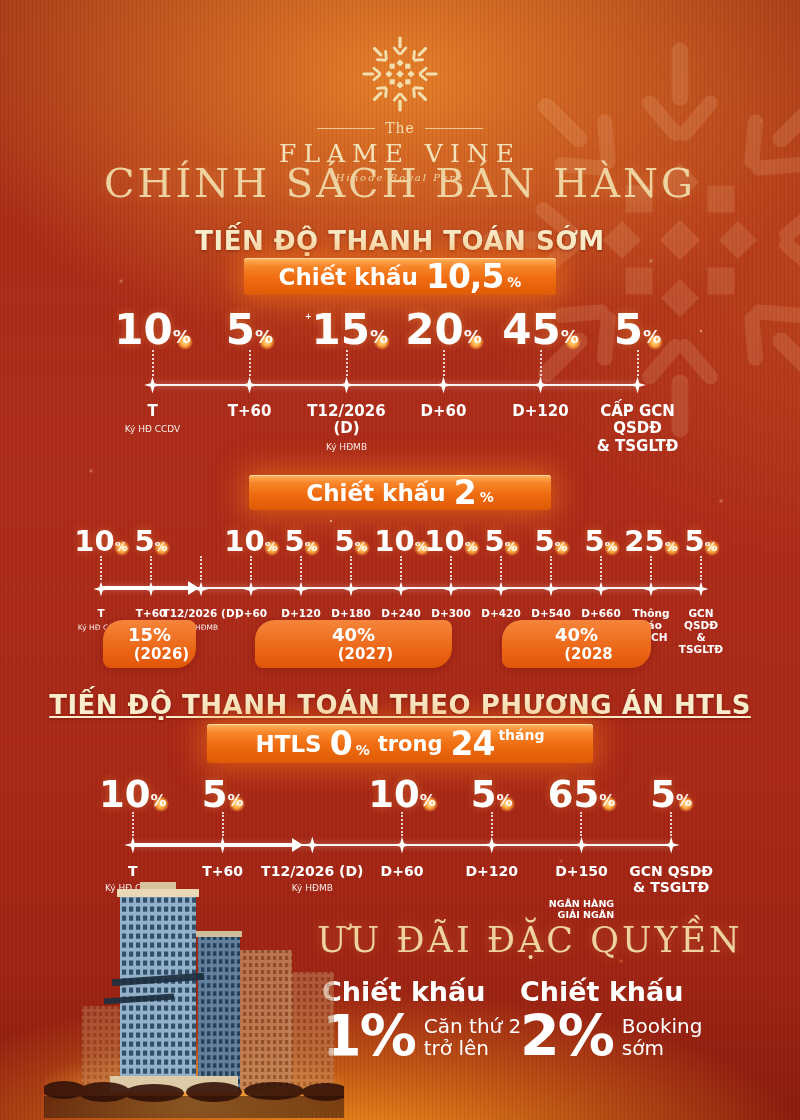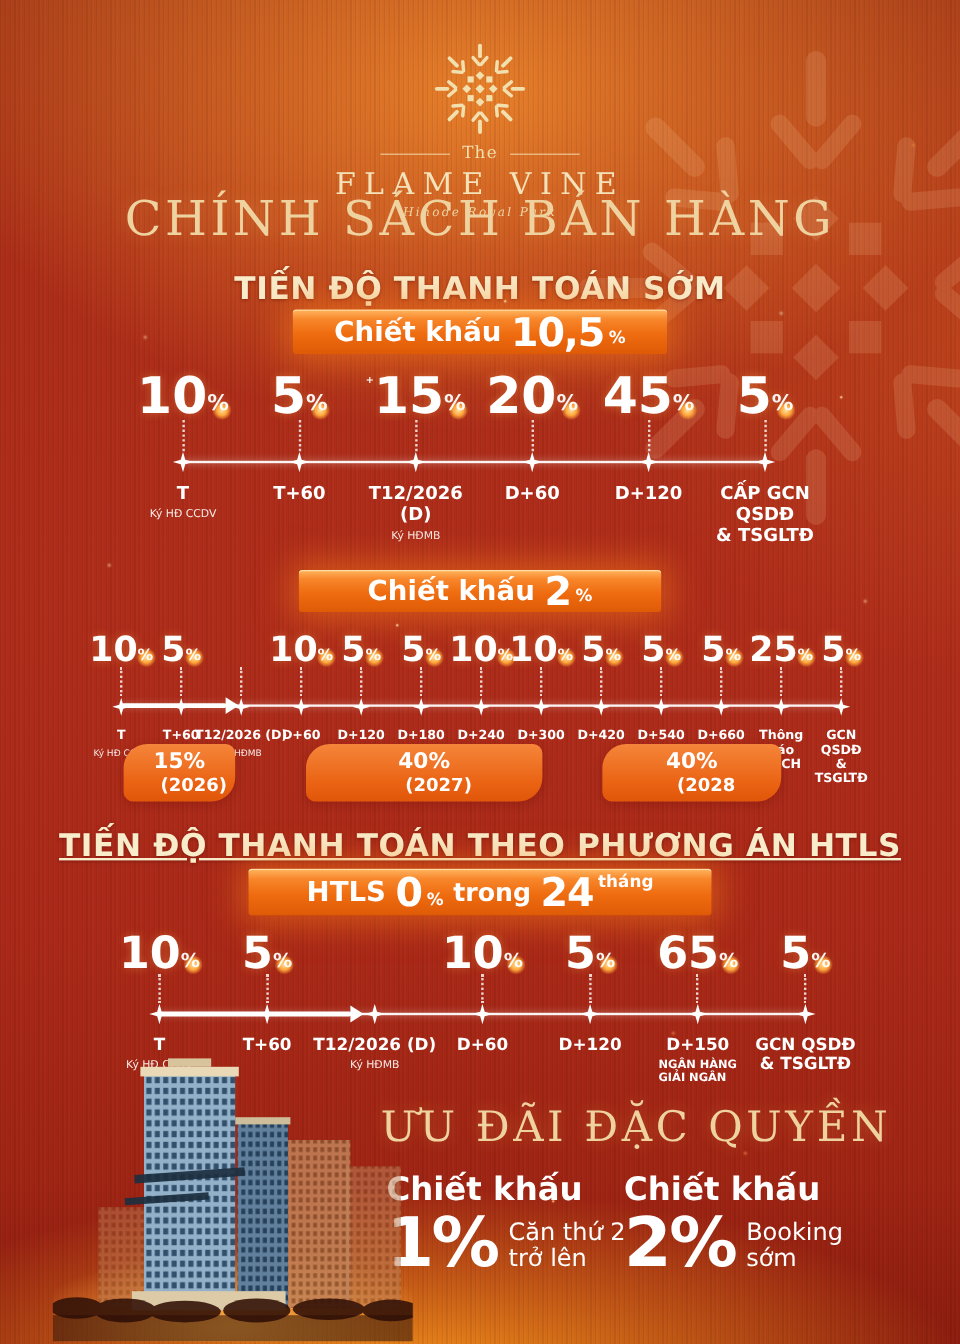--- a/index.html
+++ b/index.html
@@ -71,21 +71,21 @@
   .t3 .tl-line{top:80px;left:7.14%;right:7.14%;}
   .tl-arrow{position:absolute;height:4px;background:#fff;border-radius:2px;}
   .tl-arrow::after{content:"";position:absolute;right:-10px;top:-5px;border-left:11px solid #fff;
     border-top:7px solid transparent;border-bottom:7px solid transparent;}
   .t2 .tl-arrow{top:72px;left:3.85%;width:13.5%;}
   .t3 .tl-arrow{top:79px;left:7.14%;width:25.5%;}
   .lbl{margin-top:9px;font-weight:700;text-align:center;white-space:pre-line;line-height:1.15;}
   .l1{font-size:15px;} .l2{font-size:10.5px;white-space:nowrap;} .l2.wrap{white-space:pre-line;} .l3{font-size:14px;white-space:nowrap;} .l3.wrap{white-space:pre-line;}
   .sub{margin-top:4px;font-size:9px;opacity:.9;white-space:nowrap;}
   .t2 .sub{font-size:7.5px;}
-  .subb{margin-top:3px;font-size:9.5px;font-weight:700;text-align:left;white-space:pre-line;line-height:1.2;}
+  .subb{margin-top:19px;font-size:9.5px;font-weight:700;text-align:right;white-space:pre-line;line-height:1.2;}
   
   .ybox{position:absolute;height:48px;display:flex;flex-direction:column;align-items:center;justify-content:center;
     background:linear-gradient(180deg,#f5853a 0%,#ea6212 70%,#e0560a 100%);
     border-radius:20px 8px 20px 8px;box-shadow:0 2px 8px rgba(90,10,5,.25);line-height:1.15;}
   .yb0{top:106px;left:27px;width:93px;}
   .yb1{top:106px;left:179px;width:197px;}
   .yb2{top:106px;left:426px;width:149px;}
   .yv{font-size:18px;font-weight:800;} .yy{font-size:15px;font-weight:700;margin-left:24px;}
   
   .offers-head{top:920px;left:300px;width:460px;text-align:center;

